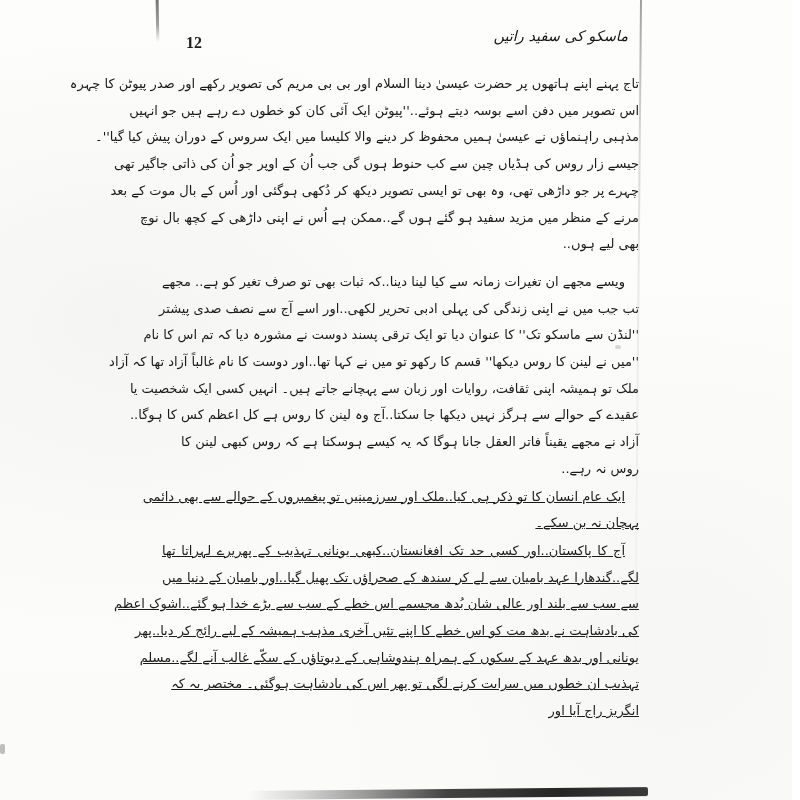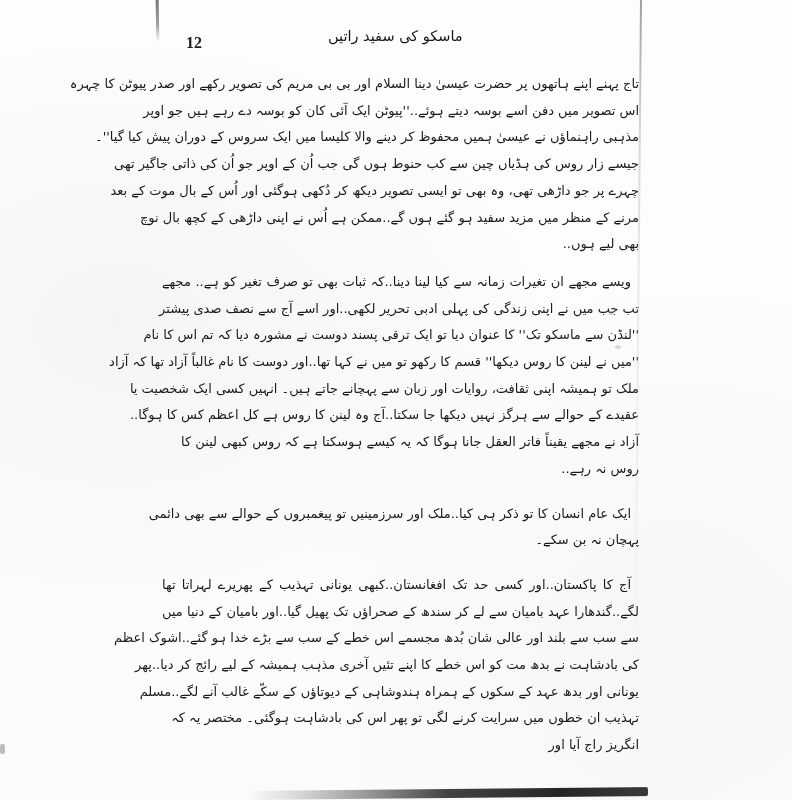--- a/index.html
+++ b/index.html
@@ -15,44 +15,44 @@
       radial-gradient(ellipse at 85% 80%, rgba(235,235,233,0.30) 0%, rgba(255,255,255,0) 40%),
       linear-gradient(#fdfdfc,#fbfbfa);
   }
   
   .page-number{
     position:absolute;left:186px;top:34px;
     font-family:"Liberation Serif",serif;font-weight:bold;font-size:16px;color:#1d1d1d;
   }
   .header-title{
     position:absolute;right:164px;top:28px;width:300px;
-    direction:rtl;text-align:left;
-    font-size:14.5px;color:#161616;letter-spacing:-0.2px;
+    direction:rtl;text-align:right;
+    font-size:14.5px;color:#161616;letter-spacing:-0.2px;font-style:italic;
   }
   
   .text-block{
     position:absolute;left:162px;top:71px;width:477px;
     direction:rtl;color:#1b1b1b;
     font-size:13px;line-height:26.7px;
     text-rendering:optimizeLegibility;
   }
   .paragraph{margin:0;padding:0;}
   .paragraph + .paragraph{margin-top:11px;}
-  .paragraph.tight{margin-top:18px;}
+  .paragraph.tight{margin-top:1px;text-decoration:underline;}
   .line{
     white-space:nowrap;
     text-align:justify;
     text-align-last:justify;
     letter-spacing:-0.1px;
   }
   .line.end{
     text-align:right;text-align-last:right;white-space:normal;
   }
   .line.first{
-    padding-right:8px;
+    padding-right:14px;
   }
   
   .edge-line-right{
     position:absolute;left:640px;top:0;width:2px;height:700px;
     background:linear-gradient(to bottom,
       rgba(110,110,110,0.65) 0%,
       rgba(140,140,140,0.35) 18%,
       rgba(160,160,160,0.22) 38%,
       rgba(175,175,175,0.14) 62%,
       rgba(190,190,190,0.0) 100%);
@@ -94,21 +94,21 @@
 
 <div class="scan-canvas">
 
   <div class="page-number">12</div>
 
   <div class="header-title">ماسکو کی سفید راتیں</div>
 
   <div class="text-block" id="text-block">
       <div class="paragraph">
         <div class="line">تاج پہنے اپنے ہاتھوں پر حضرت عیسیٰ دینا السلام اور بی بی مریم کی تصویر رکھے اور صدر پیوٹن کا چہرہ</div>
-        <div class="line">اس تصویر میں دفن اسے بوسہ دیتے ہوئے..''پیوٹن ایک آئی کان کو بوسہ دے رہے ہیں جو اوپر</div>
+        <div class="line">اس تصویر میں دفن اسے بوسہ دیتے ہوئے..''پیوٹن ایک آئی کان کو خطوں دے رہے ہیں جو انہیں</div>
         <div class="line">مذہبی راہنماؤں نے عیسیٰ ہمیں محفوظ کر دینے والا کلیسا میں ایک سروس کے دوران پیش کیا گیا''۔</div>
         <div class="line">جیسے زار روس کی ہڈیاں چین سے کب حنوط ہوں گی جب اُن کے اوپر جو اُن کی ذاتی جاگیر تھی</div>
         <div class="line">چہرے پر جو داڑھی تھی، وہ بھی تو ایسی تصویر دیکھ کر دُکھی ہوگئی اور اُس کے بال موت کے بعد</div>
         <div class="line">مرنے کے منظر میں مزید سفید ہو گئے ہوں گے..ممکن ہے اُس نے اپنی داڑھی کے کچھ بال نوچ</div>
         <div class="line end">بھی لیے ہوں..</div>
       </div>
       <div class="paragraph">
         <div class="line first">ویسے مجھے ان تغیرات زمانہ سے کیا لینا دینا..کہ ثبات بھی تو صرف تغیر کو ہے.. مجھے</div>
         <div class="line">تب جب میں نے اپنی زندگی کی پہلی ادبی تحریر لکھی..اور اسے آج سے نصف صدی پیشتر</div>
         <div class="line">''لنڈن سے ماسکو تک'' کا عنوان دیا تو ایک ترقی پسند دوست نے مشورہ دیا کہ تم اس کا نام</div>

